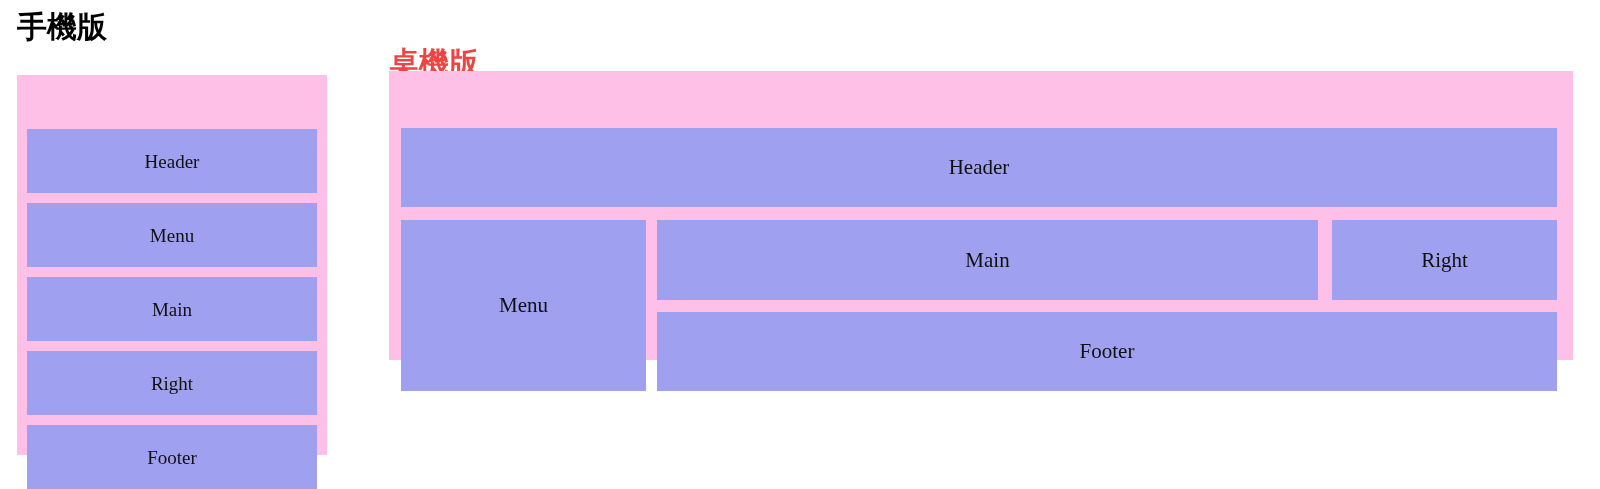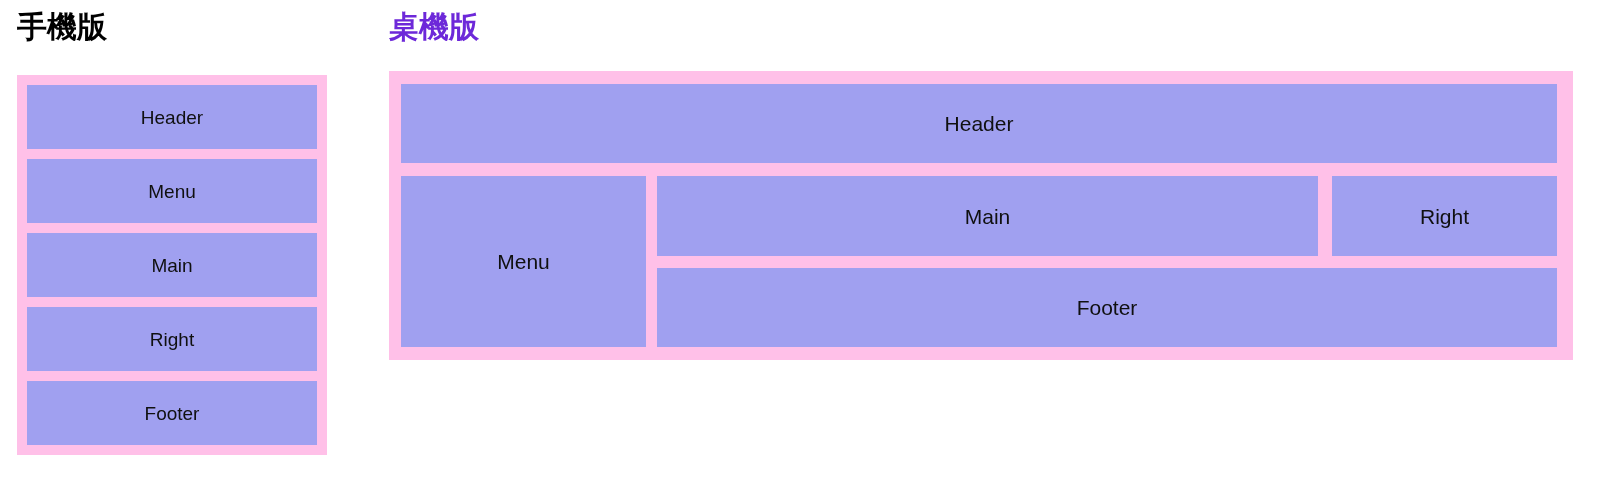--- a/index.html
+++ b/index.html
@@ -35,23 +35,24 @@
     box-sizing: border-box;
   }
   .block {
     position: absolute;
     background: #a0a0f0;
     box-sizing: border-box;
     display: flex;
     align-items: center;
     justify-content: center;
     color: #101010;
-    font-family: Liberation Sans, sans-serif;
+    font-family: Liberation Serif, serif;
     font-size: 19px;
     line-height: 1;
+    margin-top: 44px;
   }
 
   
   #mobile-wireframe {
     left: 17px;
     top: 75px;
     width: 310px;
     height: 380px;
   }
   #mobile-wireframe .block { left: 10px; width: 290px; height: 64px; }
@@ -115,21 +116,21 @@
 
   <div class="block" id="m-menu" style="background: rgb(160, 160, 240); color: rgb(16, 16, 16);">Menu</div>
 
   <div class="block" id="m-main" style="background: rgb(160, 160, 240); color: rgb(16, 16, 16);">Main</div>
 
   <div class="block" id="m-right" style="background: rgb(160, 160, 240); color: rgb(16, 16, 16);">Right</div>
 
   <div class="block" id="m-footer" style="background: rgb(160, 160, 240); color: rgb(16, 16, 16);">Footer</div>
 </div>
 
-<div class="section-title" id="desktop-title" style="color: #6d28d9;">桌機版</div>
+<div class="section-title" id="desktop-title" style="color: #ef4444; margin-top: 36px;">桌機版</div>
 
 <div class="wireframe" id="desktop-wireframe" style="background: rgb(255, 192, 232);">
 
   <div class="block" id="d-header" style="background: rgb(160, 160, 240); color: rgb(16, 16, 16);">Header</div>
 
   <div class="block" id="d-menu" style="background: rgb(160, 160, 240); color: rgb(16, 16, 16);">Menu</div>
 
   <div class="block" id="d-main" style="background: rgb(160, 160, 240); color: rgb(16, 16, 16);">Main</div>
 
   <div class="block" id="d-right" style="background: rgb(160, 160, 240); color: rgb(16, 16, 16);">Right</div>

